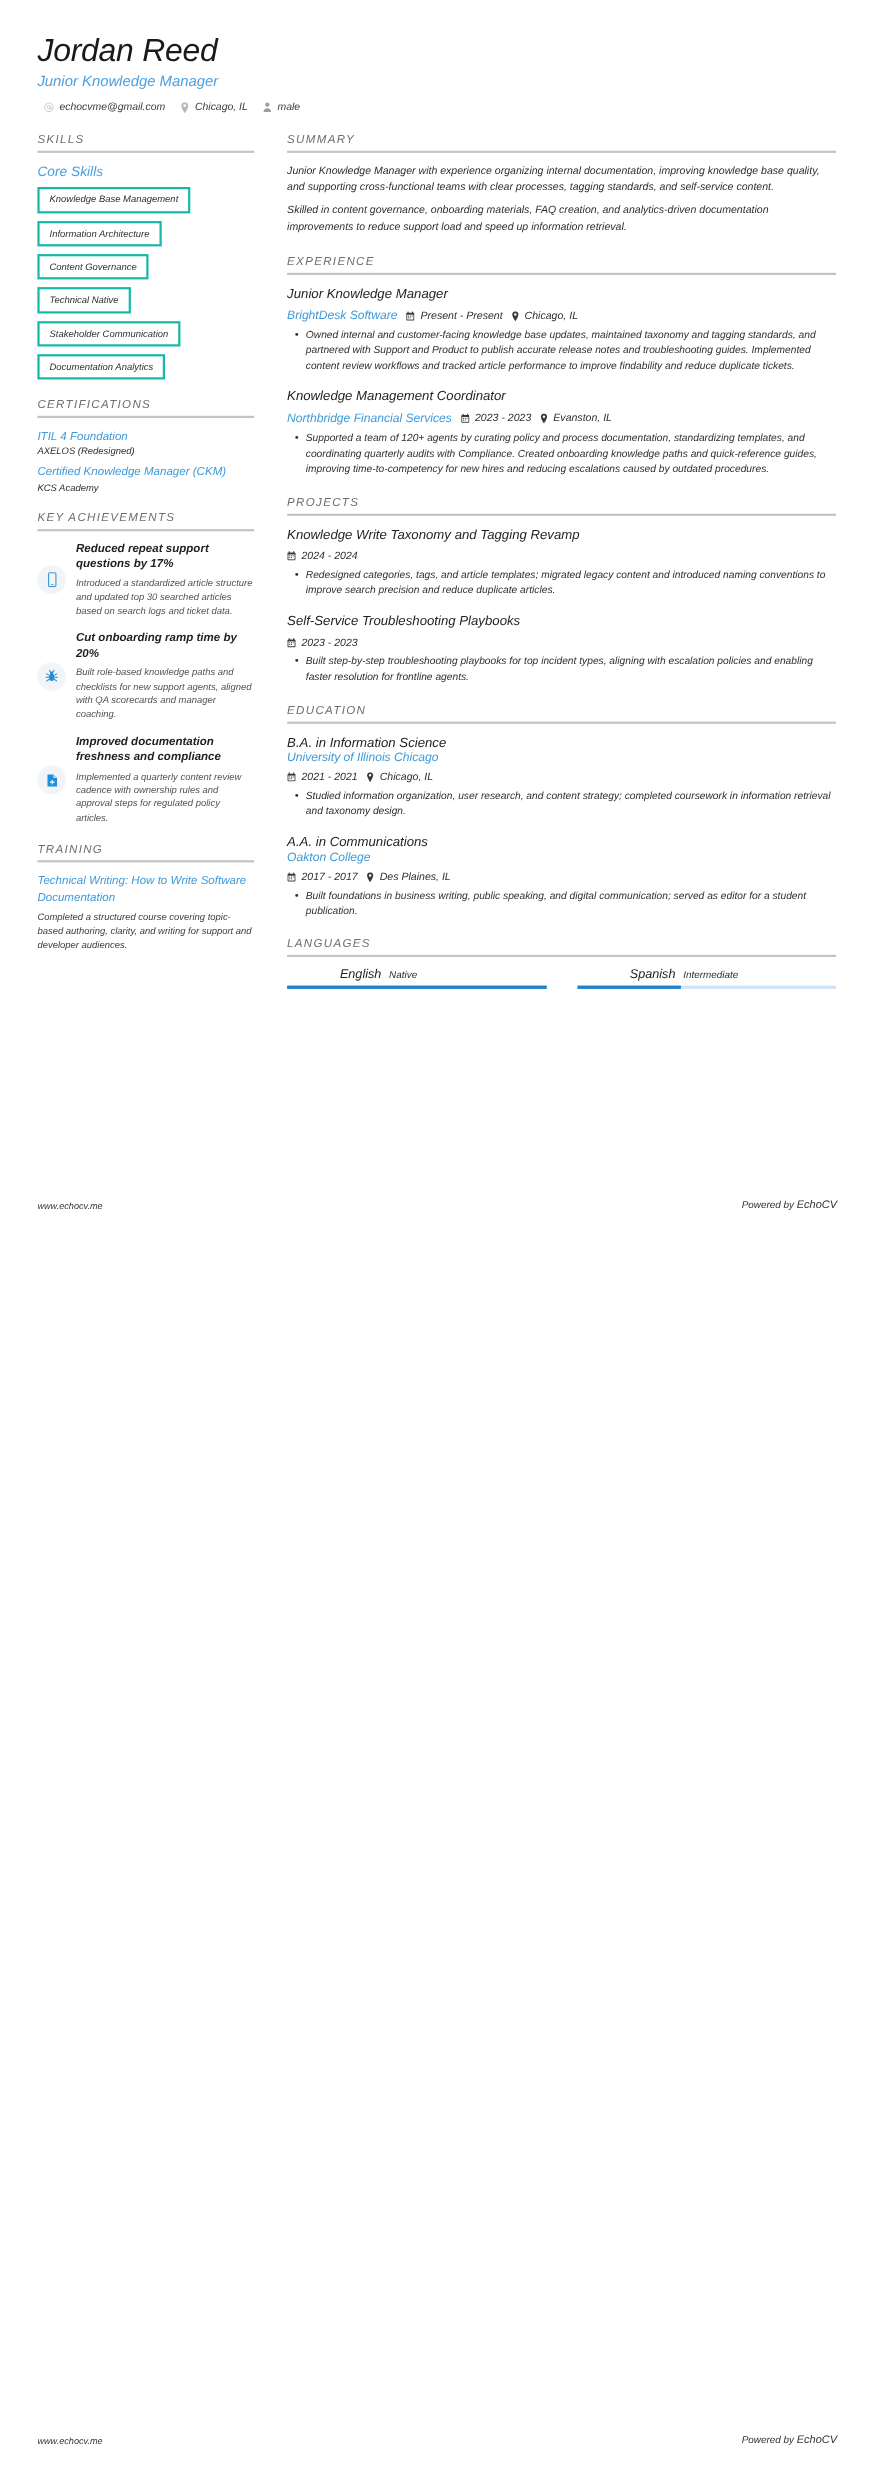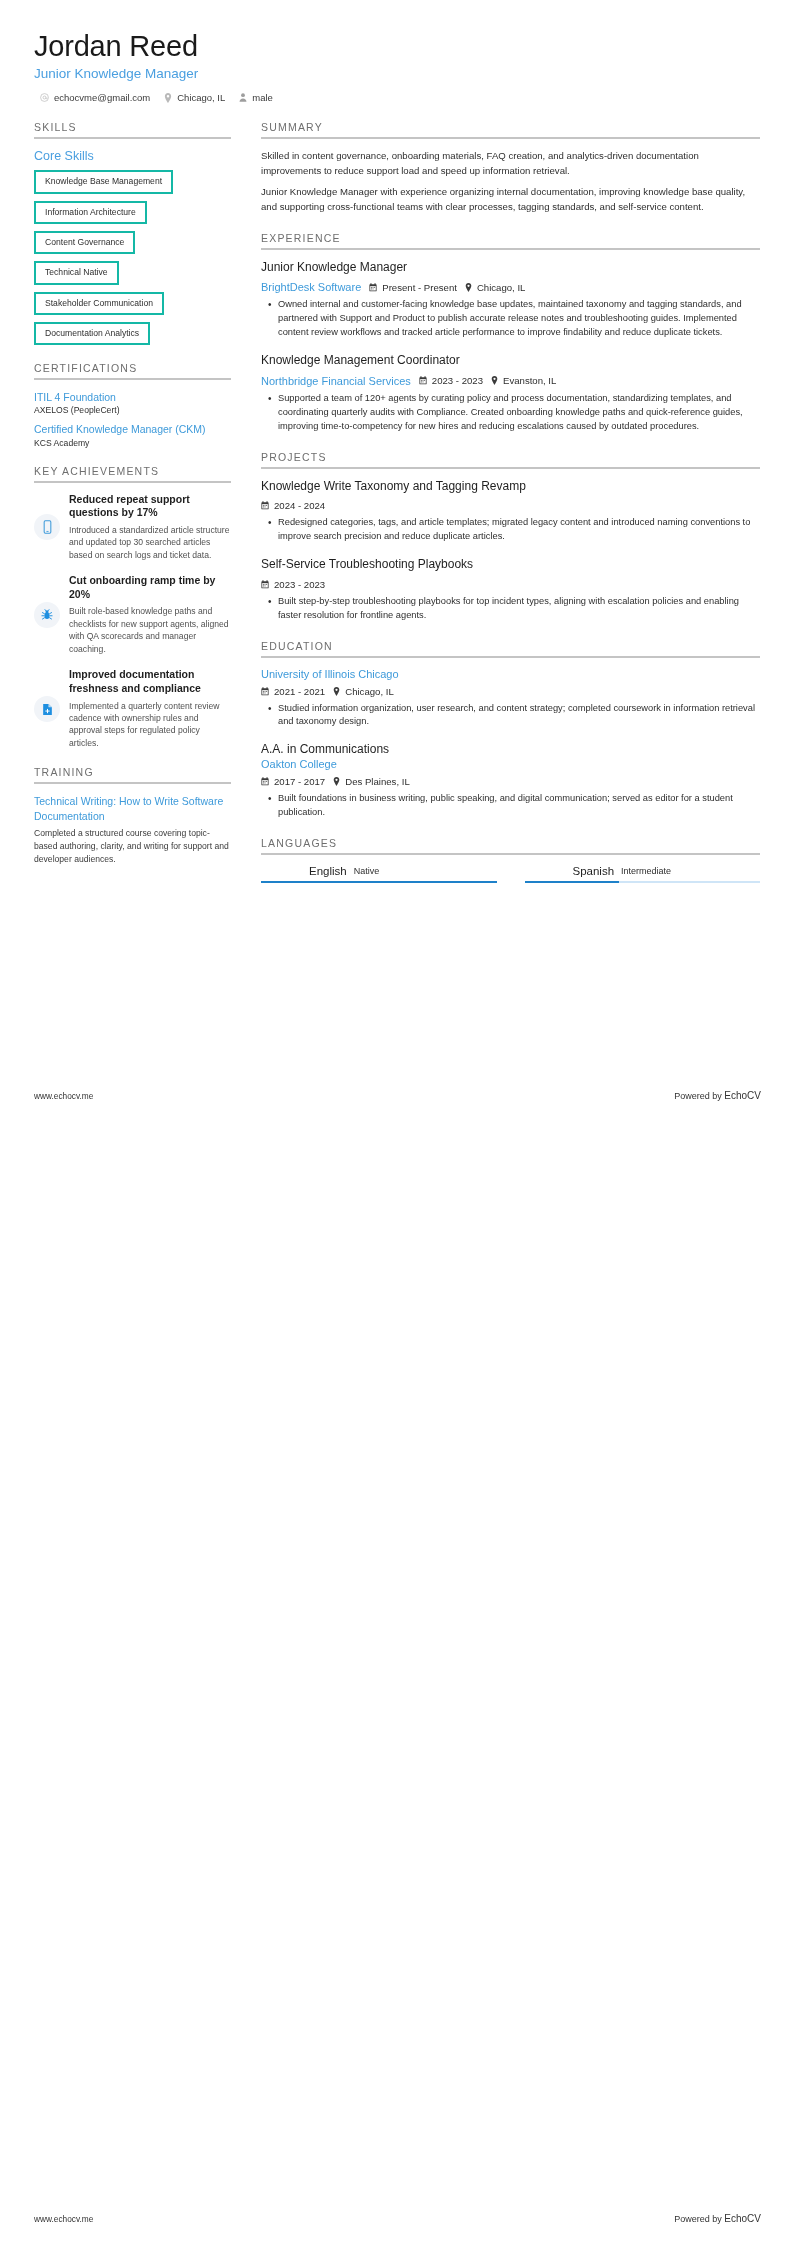--- a/index.html
+++ b/index.html
@@ -15,20 +15,21 @@
     min-height: 2246px;
     background: #ffffff;
   }
   .sheet {
     position: relative;
     width: 794px;
     height: 1123px;
     background: #ffffff;
     padding: 0;
     overflow: hidden;
+    font-style: italic;
   }
   .sheet-inner { padding: 30px 34px 0 34px; }
 
   
   .hdr-name {
     font-size: 29px;
     font-weight: 400;
     color: #1a1a1a;
     letter-spacing: -0.2px;
     line-height: 1.15;
@@ -317,21 +318,21 @@
               <span class="chip">Stakeholder Communication</span>
               <span class="chip">Documentation Analytics</span>
             </div>
           </div>
 
           <div class="sec">
             <div class="sec-h">CERTIFICATIONS</div>
             <div class="sec-rule"></div>
             <div class="cert">
               <div class="cert-name">ITIL 4 Foundation</div>
-              <div class="cert-issuer">AXELOS (PeopleCert)</div>
+              <div class="cert-issuer">AXELOS (Redesigned)</div>
             </div>
             <div class="cert">
               <div class="cert-name">Certified Knowledge Manager (CKM)</div>
               <div class="cert-issuer">KCS Academy</div>
             </div>
           </div>
 
           <div class="sec">
             <div class="sec-h">KEY ACHIEVEMENTS</div>
             <div class="sec-rule"></div>
@@ -393,22 +394,22 @@
             </div>
           </div>
 
         </div>
 
         <div class="col-right">
 
           <div class="sec">
             <div class="sec-h">SUMMARY</div>
             <div class="sec-rule"></div>
+            <p class="para">Junior Knowledge Manager with experience organizing internal documentation, improving knowledge base quality, and supporting cross-functional teams with clear processes, tagging standards, and self-service content.</p>
             <p class="para">Skilled in content governance, onboarding materials, FAQ creation, and analytics-driven documentation improvements to reduce support load and speed up information retrieval.</p>
-            <p class="para">Junior Knowledge Manager with experience organizing internal documentation, improving knowledge base quality, and supporting cross-functional teams with clear processes, tagging standards, and self-service content.</p>
           </div>
 
           <div class="sec">
             <div class="sec-h">EXPERIENCE</div>
             <div class="sec-rule"></div>
 
             <div class="entry">
               <div class="entry-title">Junior Knowledge Manager</div>
               <div class="entry-meta">
                 <span class="entry-org">BrightDesk Software</span>
@@ -530,20 +531,21 @@
                 <li>Built step-by-step troubleshooting playbooks for top incident types, aligning with escalation policies and enabling faster resolution for frontline agents.</li>
               </ul>
             </div>
           </div>
 
           <div class="sec">
             <div class="sec-h">EDUCATION</div>
             <div class="sec-rule"></div>
 
             <div class="entry">
+              <div class="entry-title">B.A. in Information Science</div>
               <div class="entry-org">University of Illinois Chicago</div>
               <div class="entry-meta">
                 <span class="meta-bit">
                   <span class="gi">
                     <svg width="8" height="9" viewBox="0 0 12 13">
                         <rect x="0.6" y="1.8" width="10.8" height="10.4" rx="1" fill="#3b3b3b"></rect>
                         <rect x="1.8" y="4.4" width="8.4" height="6.6" fill="#ffffff"></rect>
                         <rect x="2.2" y="0" width="1.5" height="3" fill="#3b3b3b"></rect>
                         <rect x="8.3" y="0" width="1.5" height="3" fill="#3b3b3b"></rect>
                         <rect x="2.9" y="5.6" width="1.4" height="1.3" fill="#3b3b3b"></rect>

